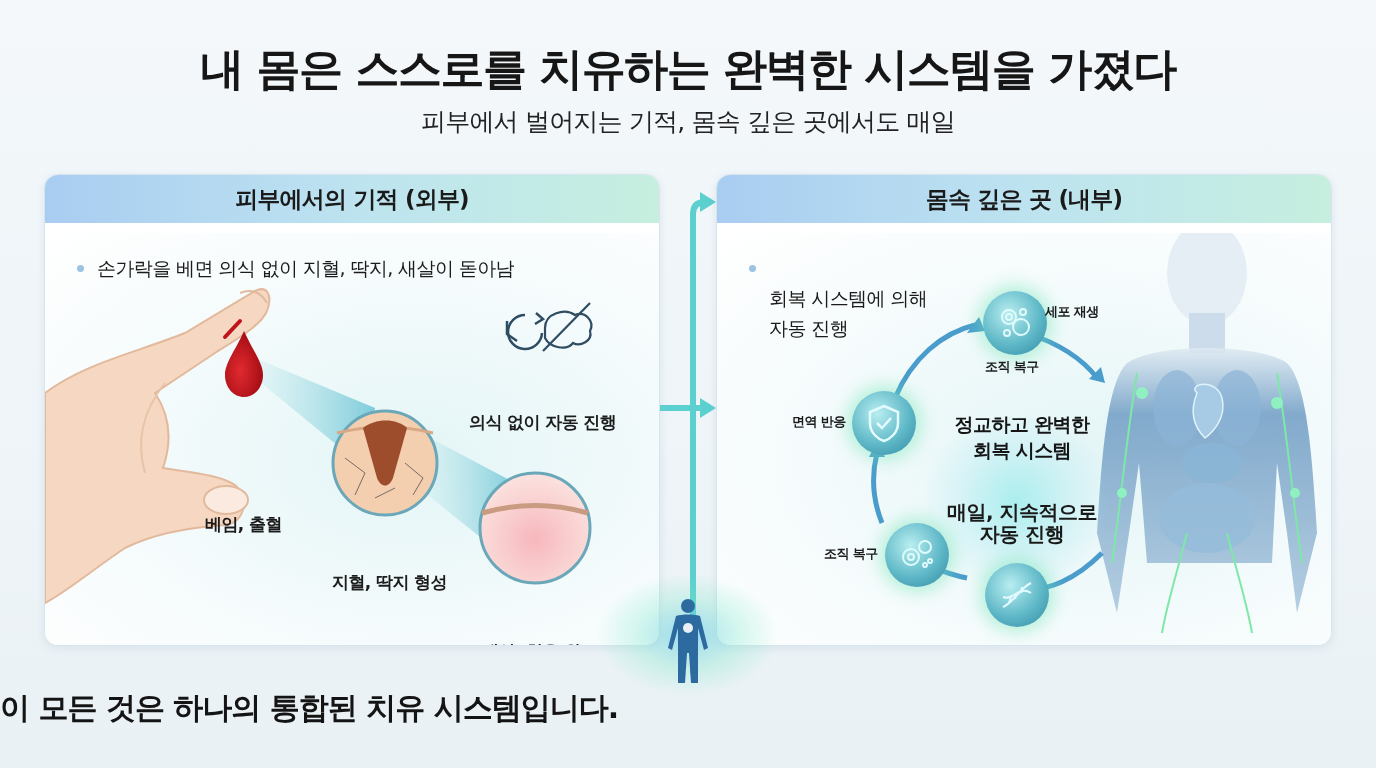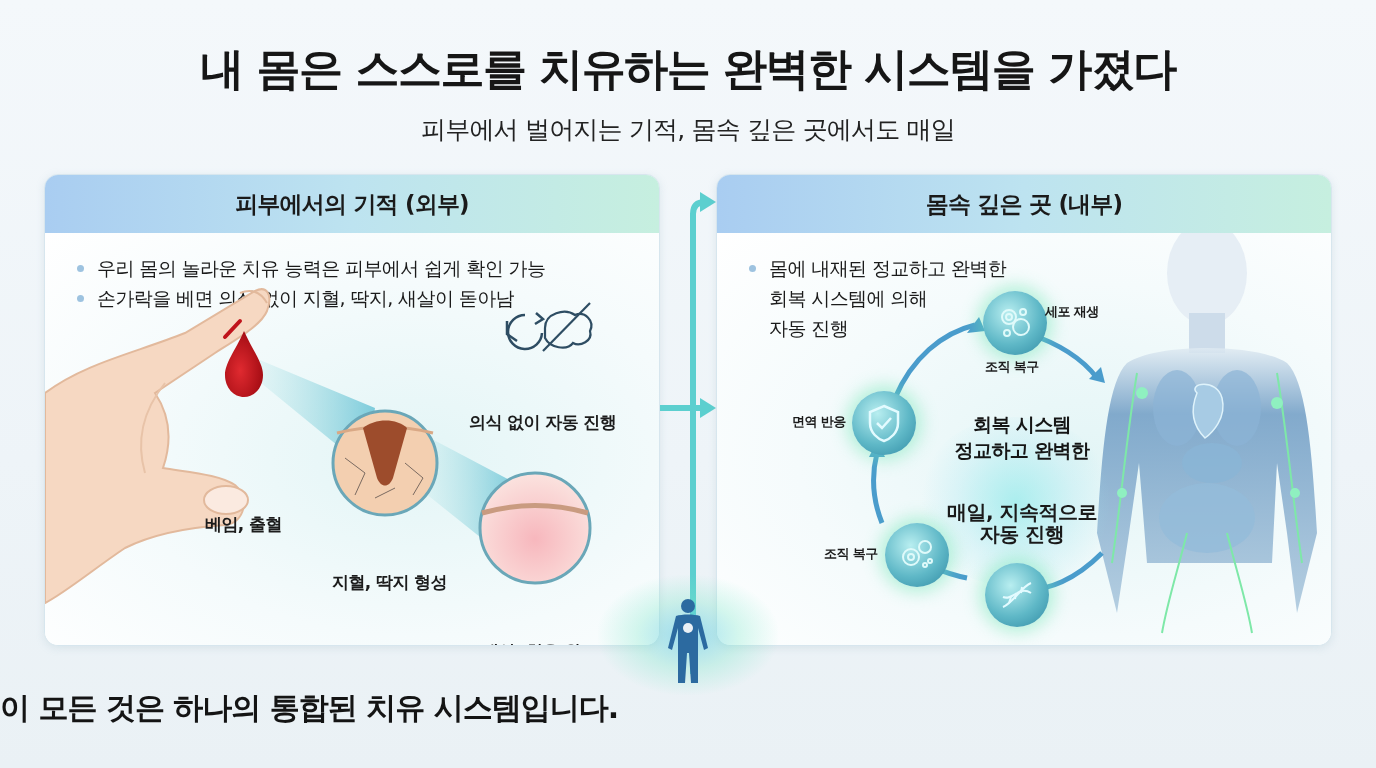--- a/index.html
+++ b/index.html
@@ -9,34 +9,34 @@
     font-family: "DejaVu Sans", "Liberation Sans", sans-serif;
     color: #141414;
     position: relative;
   }
   .title {
     position: absolute; left: 0; right: 0; top: 40px;
     text-align: center; font-size: 44px; font-weight: bold; letter-spacing: -1.5px;
     color: #161616;
   }
   .subtitle {
-    position: absolute; left: 0; right: 0; top: 113px;
+    position: absolute; left: 0; right: 0; top: 105px;
     text-align: center; font-size: 25px; letter-spacing: -0.8px; color: #222;
   }
   .panel {
     position: absolute; top: 174px; height: 472px;
     background: #ffffff; border-radius: 14px;
     border: 1px solid #d7e6ee;
     box-shadow: 0 2px 8px rgba(120,160,180,0.18);
     overflow: hidden;
   }
   .panel.left { left: 44px; width: 616px; }
   .panel.right { left: 716px; width: 616px; }
   .panel-header {
-    height: 58px; display: flex; align-items: center; justify-content: center;
+    height: 48px; display: flex; align-items: center; justify-content: center;
     background: linear-gradient(90deg, #a9cdf1 0%, #bde3f0 50%, #c6efdf 100%);
     font-size: 23px; font-weight: bold; letter-spacing: -0.8px; color: #1a1a1a; text-align: center;
   }
   .panel-body {
     position: absolute; top: 58px; left: 0; right: 0; bottom: 0;
     background: radial-gradient(ellipse at 60% 55%, #e3f5f6 0%, #f5fbfc 55%, #ffffff 100%);
   }
   .bullets { position: absolute; left: 30px; top: 20px; list-style: none; }
   .bullets li {
     position: relative; padding-left: 22px; font-size: 19px; line-height: 30px;
@@ -73,21 +73,20 @@
 </head>
 <body>
 
 <div class="title">내 몸은 스스로를 치유하는 완벽한 시스템을 가졌다</div>
 <div class="subtitle">피부에서 벌어지는 기적, 몸속 깊은 곳에서도 매일</div>
 
 <section class="panel left">
   <div class="panel-header">피부에서의 기적 (외부)</div>
   <div class="panel-body">
     <ul class="bullets">
-      <li>우리 몸의 놀라운 치유 능력은 피부에서 쉽게 확인 가능</li>
       <li>손가락을 베면 의식 없이 지혈, 딱지, 새살이 돋아남</li>
     </ul>
 
     <svg style="position:absolute;left:0;top:0" width="616" height="414" viewBox="0 0 616 414">
       <defs>
         <linearGradient id="beam" x1="0" x2="1" y1="0" y2="0">
           <stop offset="0" stop-color="#9fdde0" stop-opacity="0.15"></stop>
           <stop offset="1" stop-color="#4fb9cf" stop-opacity="0.7"></stop>
         </linearGradient>
         <radialGradient id="pink" cx="0.5" cy="0.6" r="0.6">
@@ -149,21 +148,21 @@
   <polygon points="40,18 56,28 40,38" fill="#5ccfcf"></polygon>
   <path d="M0 234 L44 234" stroke="#5ccfcf" stroke-width="6"></path>
   <polygon points="40,224 56,234 40,244" fill="#5ccfcf"></polygon>
 </svg>
 
 <section class="panel right">
   <div class="panel-header">몸속 깊은 곳 (내부)</div>
   <div class="panel-body">
     <ul class="bullets">
       <li>
-        <span>몸에 내재된 정교하고 완벽한</span><br>
+        <br>
         <span>회복 시스템에 의해</span><br>
         <span>자동 진행</span>
       </li>
     </ul>
 
     <svg style="position:absolute;left:350px;top:0" width="266" height="414" viewBox="0 0 266 414">
       <defs>
         <linearGradient id="bodyg" x1="0" y1="0" x2="0" y2="1">
           <stop offset="0" stop-color="#dfeaf2"></stop>
             <stop offset="0.25" stop-color="#6f9cc4"></stop>
@@ -235,22 +234,22 @@
           <path d="M12 28 L14 22 M18 24 L19 18 M24 18 L25 12"></path>
         </svg>
     </div>
 
     <div class="label sm" style="left:328px;top:70px">세포 재생</div>
     <div class="label sm" style="left:268px;top:125px">조직 복구</div>
     <div class="label sm" style="left:75px;top:180px">면역 반응</div>
     <div class="label sm" style="left:107px;top:312px">조직 복구</div>
 
     <div class="center-label" style="left:205px;top:178px;width:200px">
+      <div>정교하고 완벽한</div>
       <div>회복 시스템</div>
-      <div>정교하고 완벽한</div>
     </div>
     <div class="mid-label" style="left:225px;top:268px;width:160px">
       <div>매일, 지속적으로</div>
       <div>자동 진행</div>
     </div>
   </div>
 </section>
 
 <div class="human-glow"></div>
 <svg style="position:absolute;left:658px;top:598px" width="60" height="90" viewBox="0 0 60 90">

